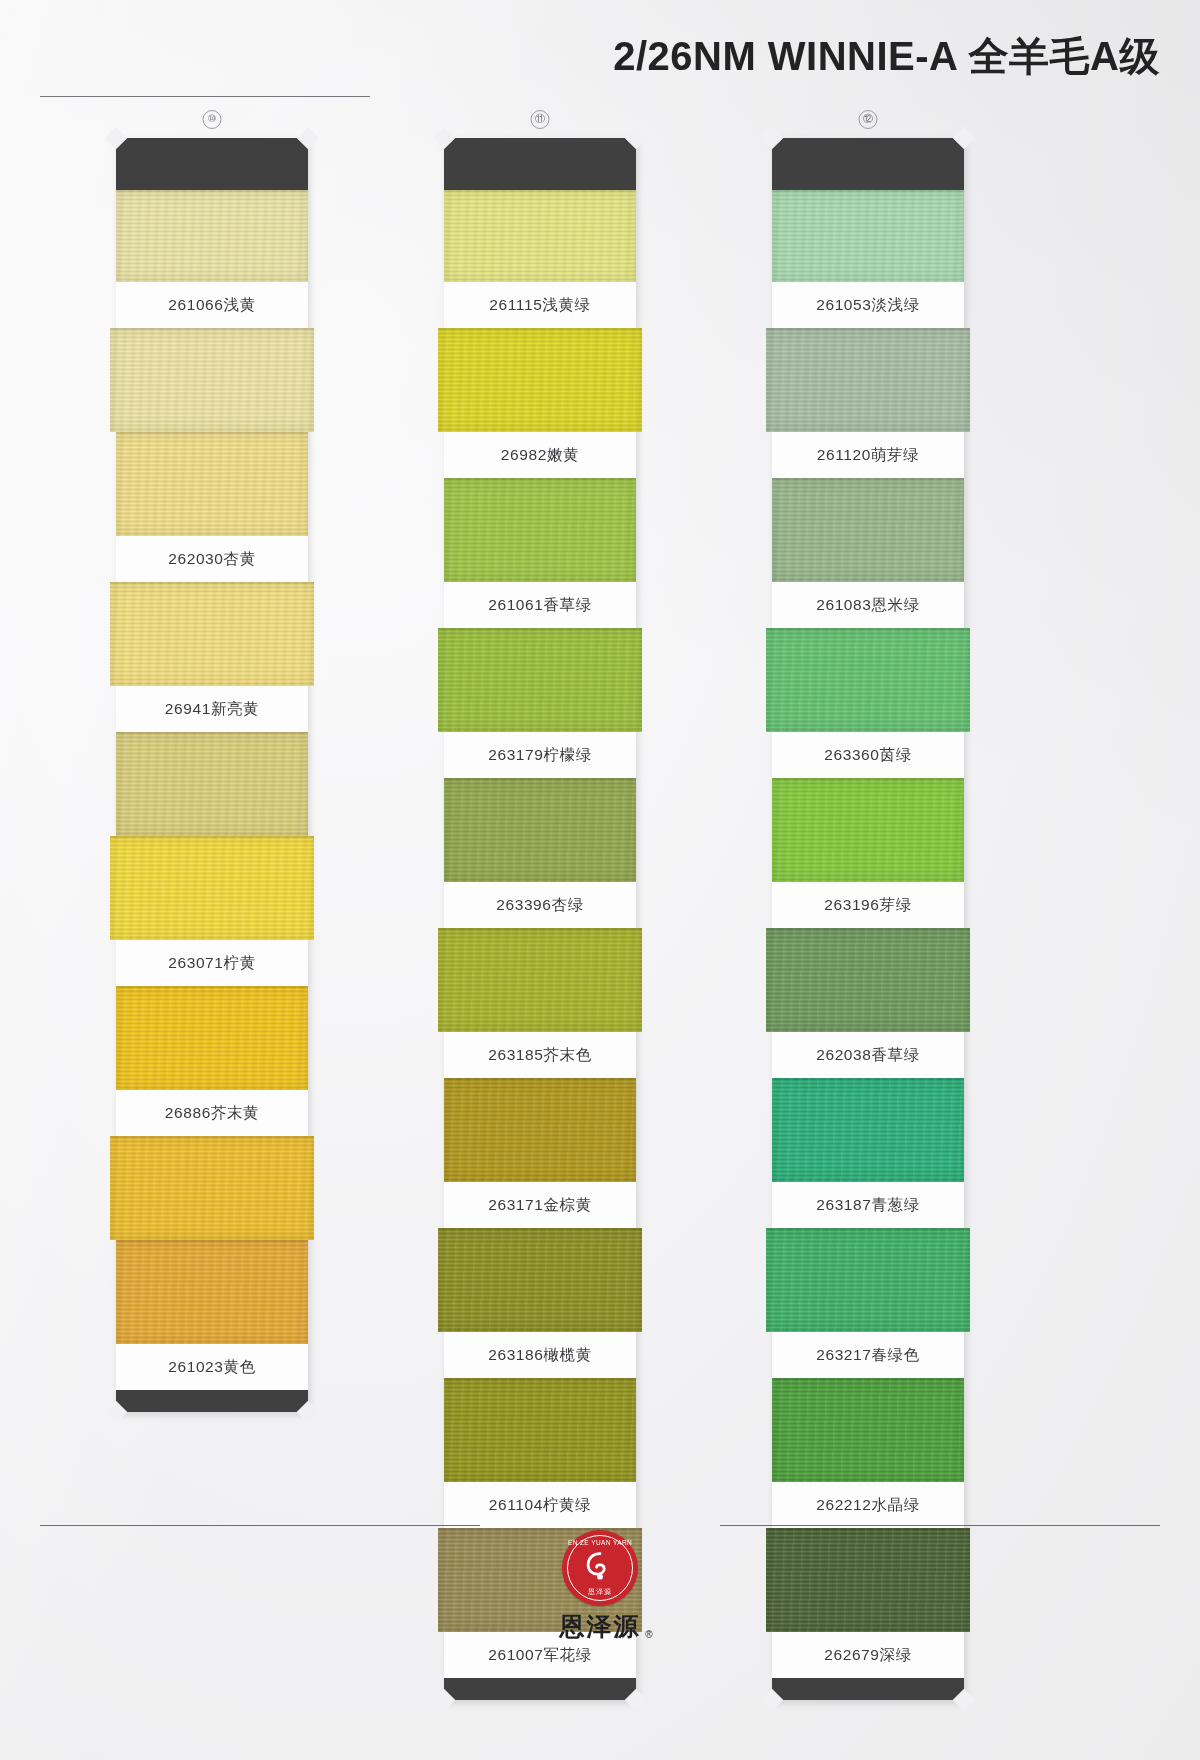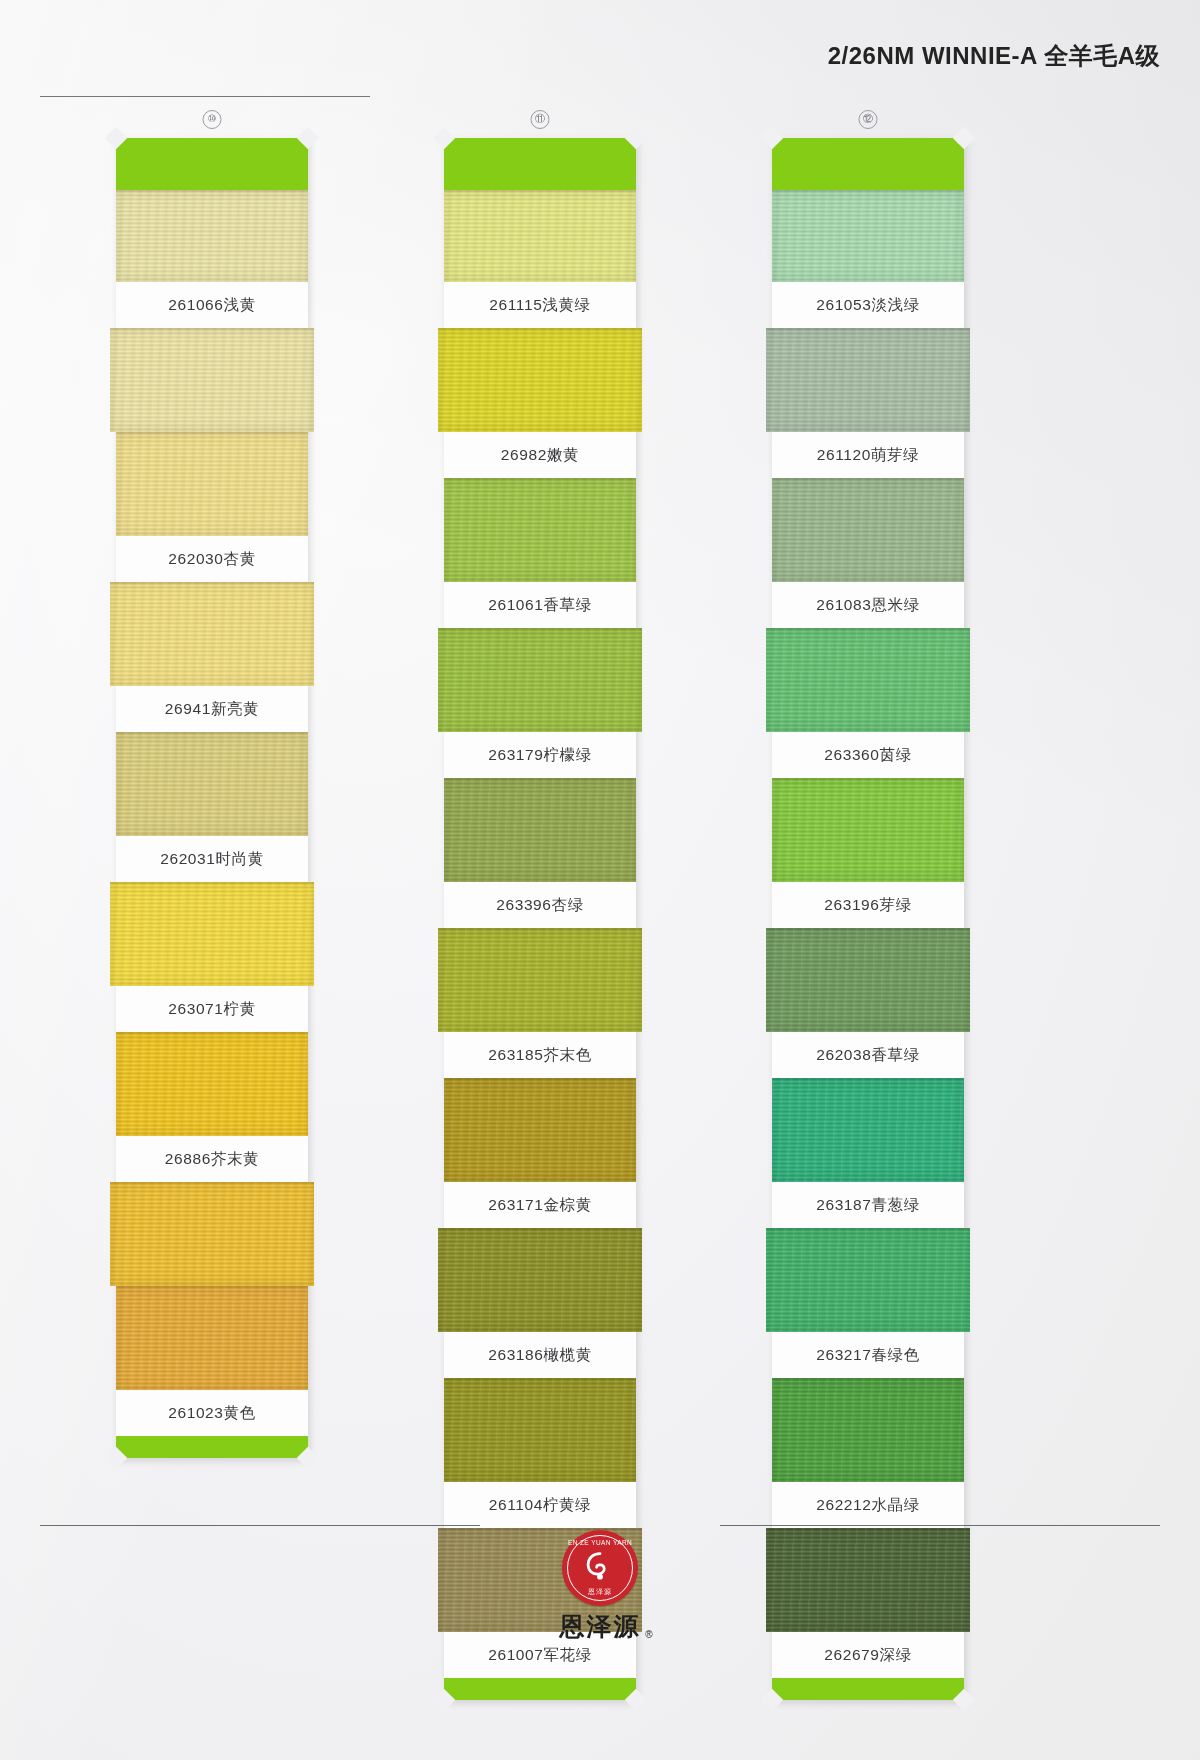--- a/index.html
+++ b/index.html
@@ -40,21 +40,21 @@
   }
   .header-inner{
     position:absolute;
     right: 40px;
     top: 0;
     display: flex;
     align-items: flex-start;
     gap: 22px;
   }
   .title {
-    font-size: 24px;
+    font-size: 40px;
     font-weight: bold;
     color: #232323;
     letter-spacing: 0.5px;
     white-space: nowrap;
     line-height: 40px;
   }
   .spec {
     padding-top: 3px;
     white-space: nowrap;
   }
@@ -108,21 +108,21 @@
     line-height: 15px;
     text-align: center;
     color: #70707a;
     background: transparent;
   }
   .card {
     position: absolute;
     top: 28px;
     left: 0;
     width: 192px;
-    background: #84cc16;
+    background: #404040;
     box-shadow: 2px 3px 7px rgba(0,0,0,0.13);
   }
   
   .notch {
     position: absolute;
     width: 16px;
     height: 16px;
     background: #f1f1f3;
     transform: rotate(45deg);
   }
@@ -291,21 +291,20 @@
         <div class="swatch-row">
           <div class="yarn" style="height: 104px; background-color: rgb(242, 224, 139);"></div>
           <div class="label">262030杏黄</div>
         </div>
         <div class="swatch-row">
           <div class="yarn wide" style="height: 104px; background-color: rgb(243, 224, 129);"></div>
           <div class="label">26941新亮黄</div>
         </div>
         <div class="swatch-row">
           <div class="yarn" style="height: 104px; background-color: rgb(221, 208, 125);"></div>
-          <div class="label">262031时尚黄</div>
         </div>
         <div class="swatch-row">
           <div class="yarn wide" style="height: 104px; background-color: rgb(245, 220, 63);"></div>
           <div class="label">263071柠黄</div>
         </div>
         <div class="swatch-row">
           <div class="yarn" style="height: 104px; background-color: rgb(242, 197, 30);"></div>
           <div class="label">26886芥末黄</div>
         </div>
         <div class="swatch-row">

